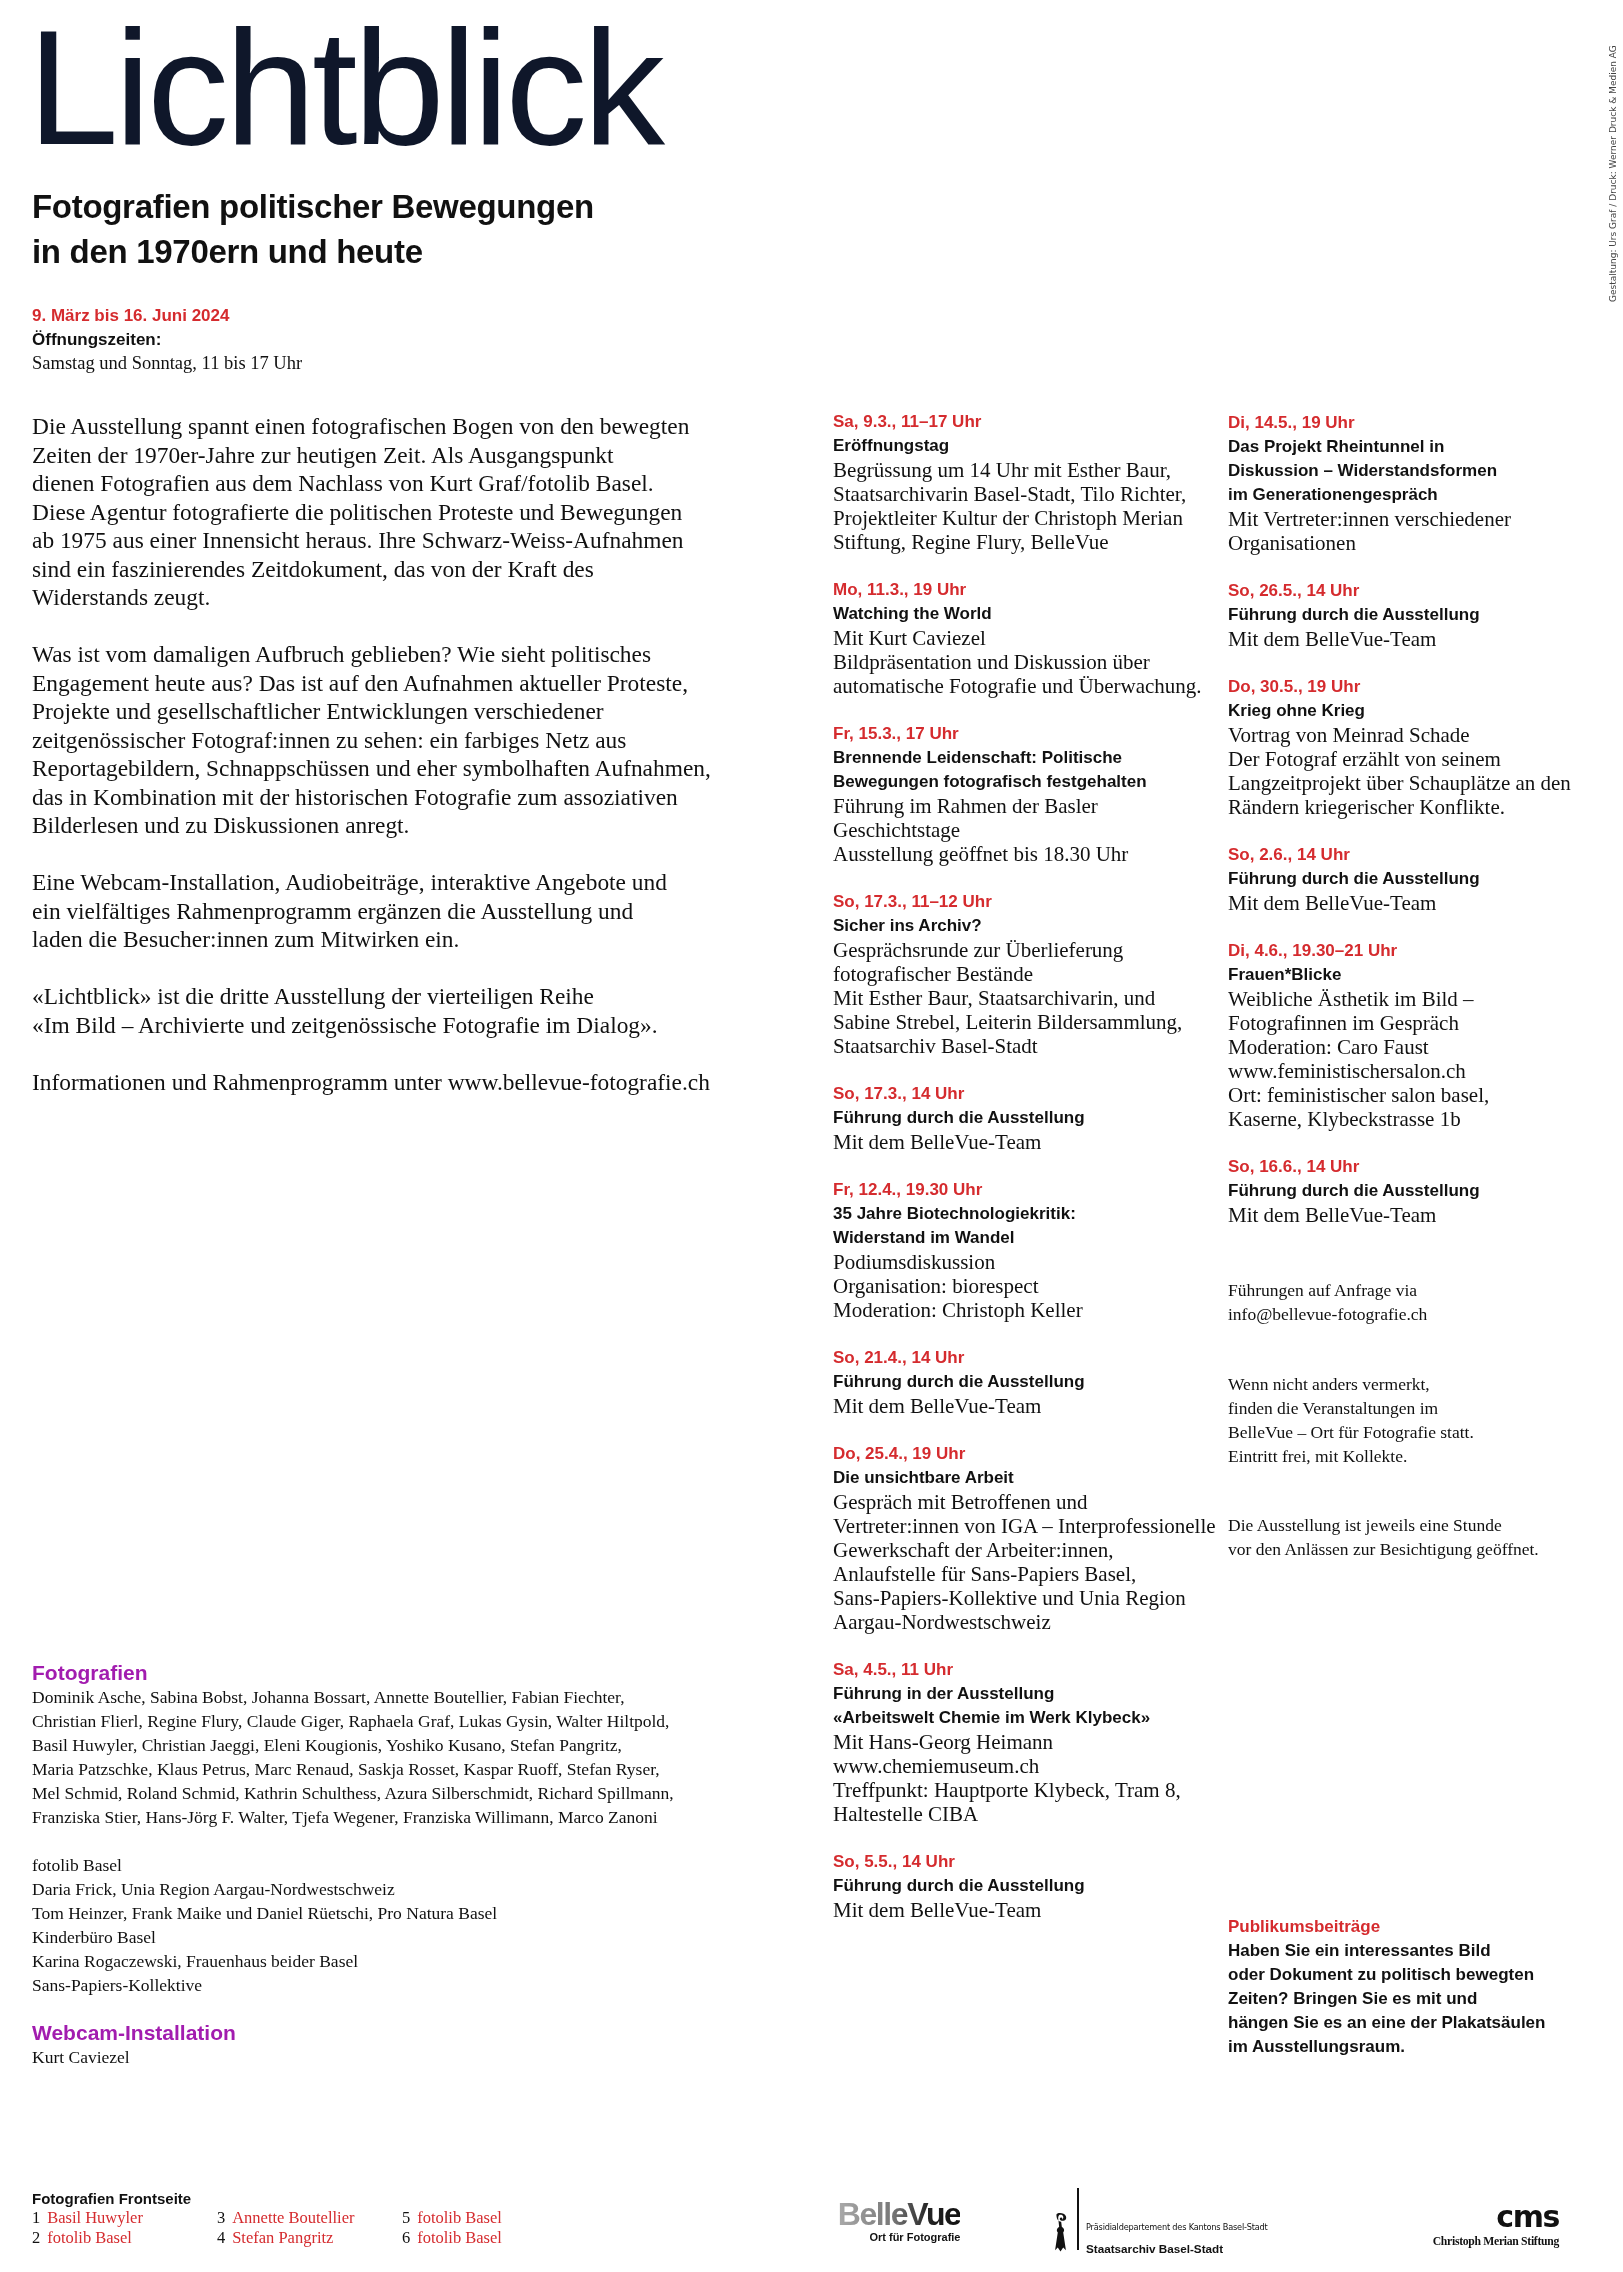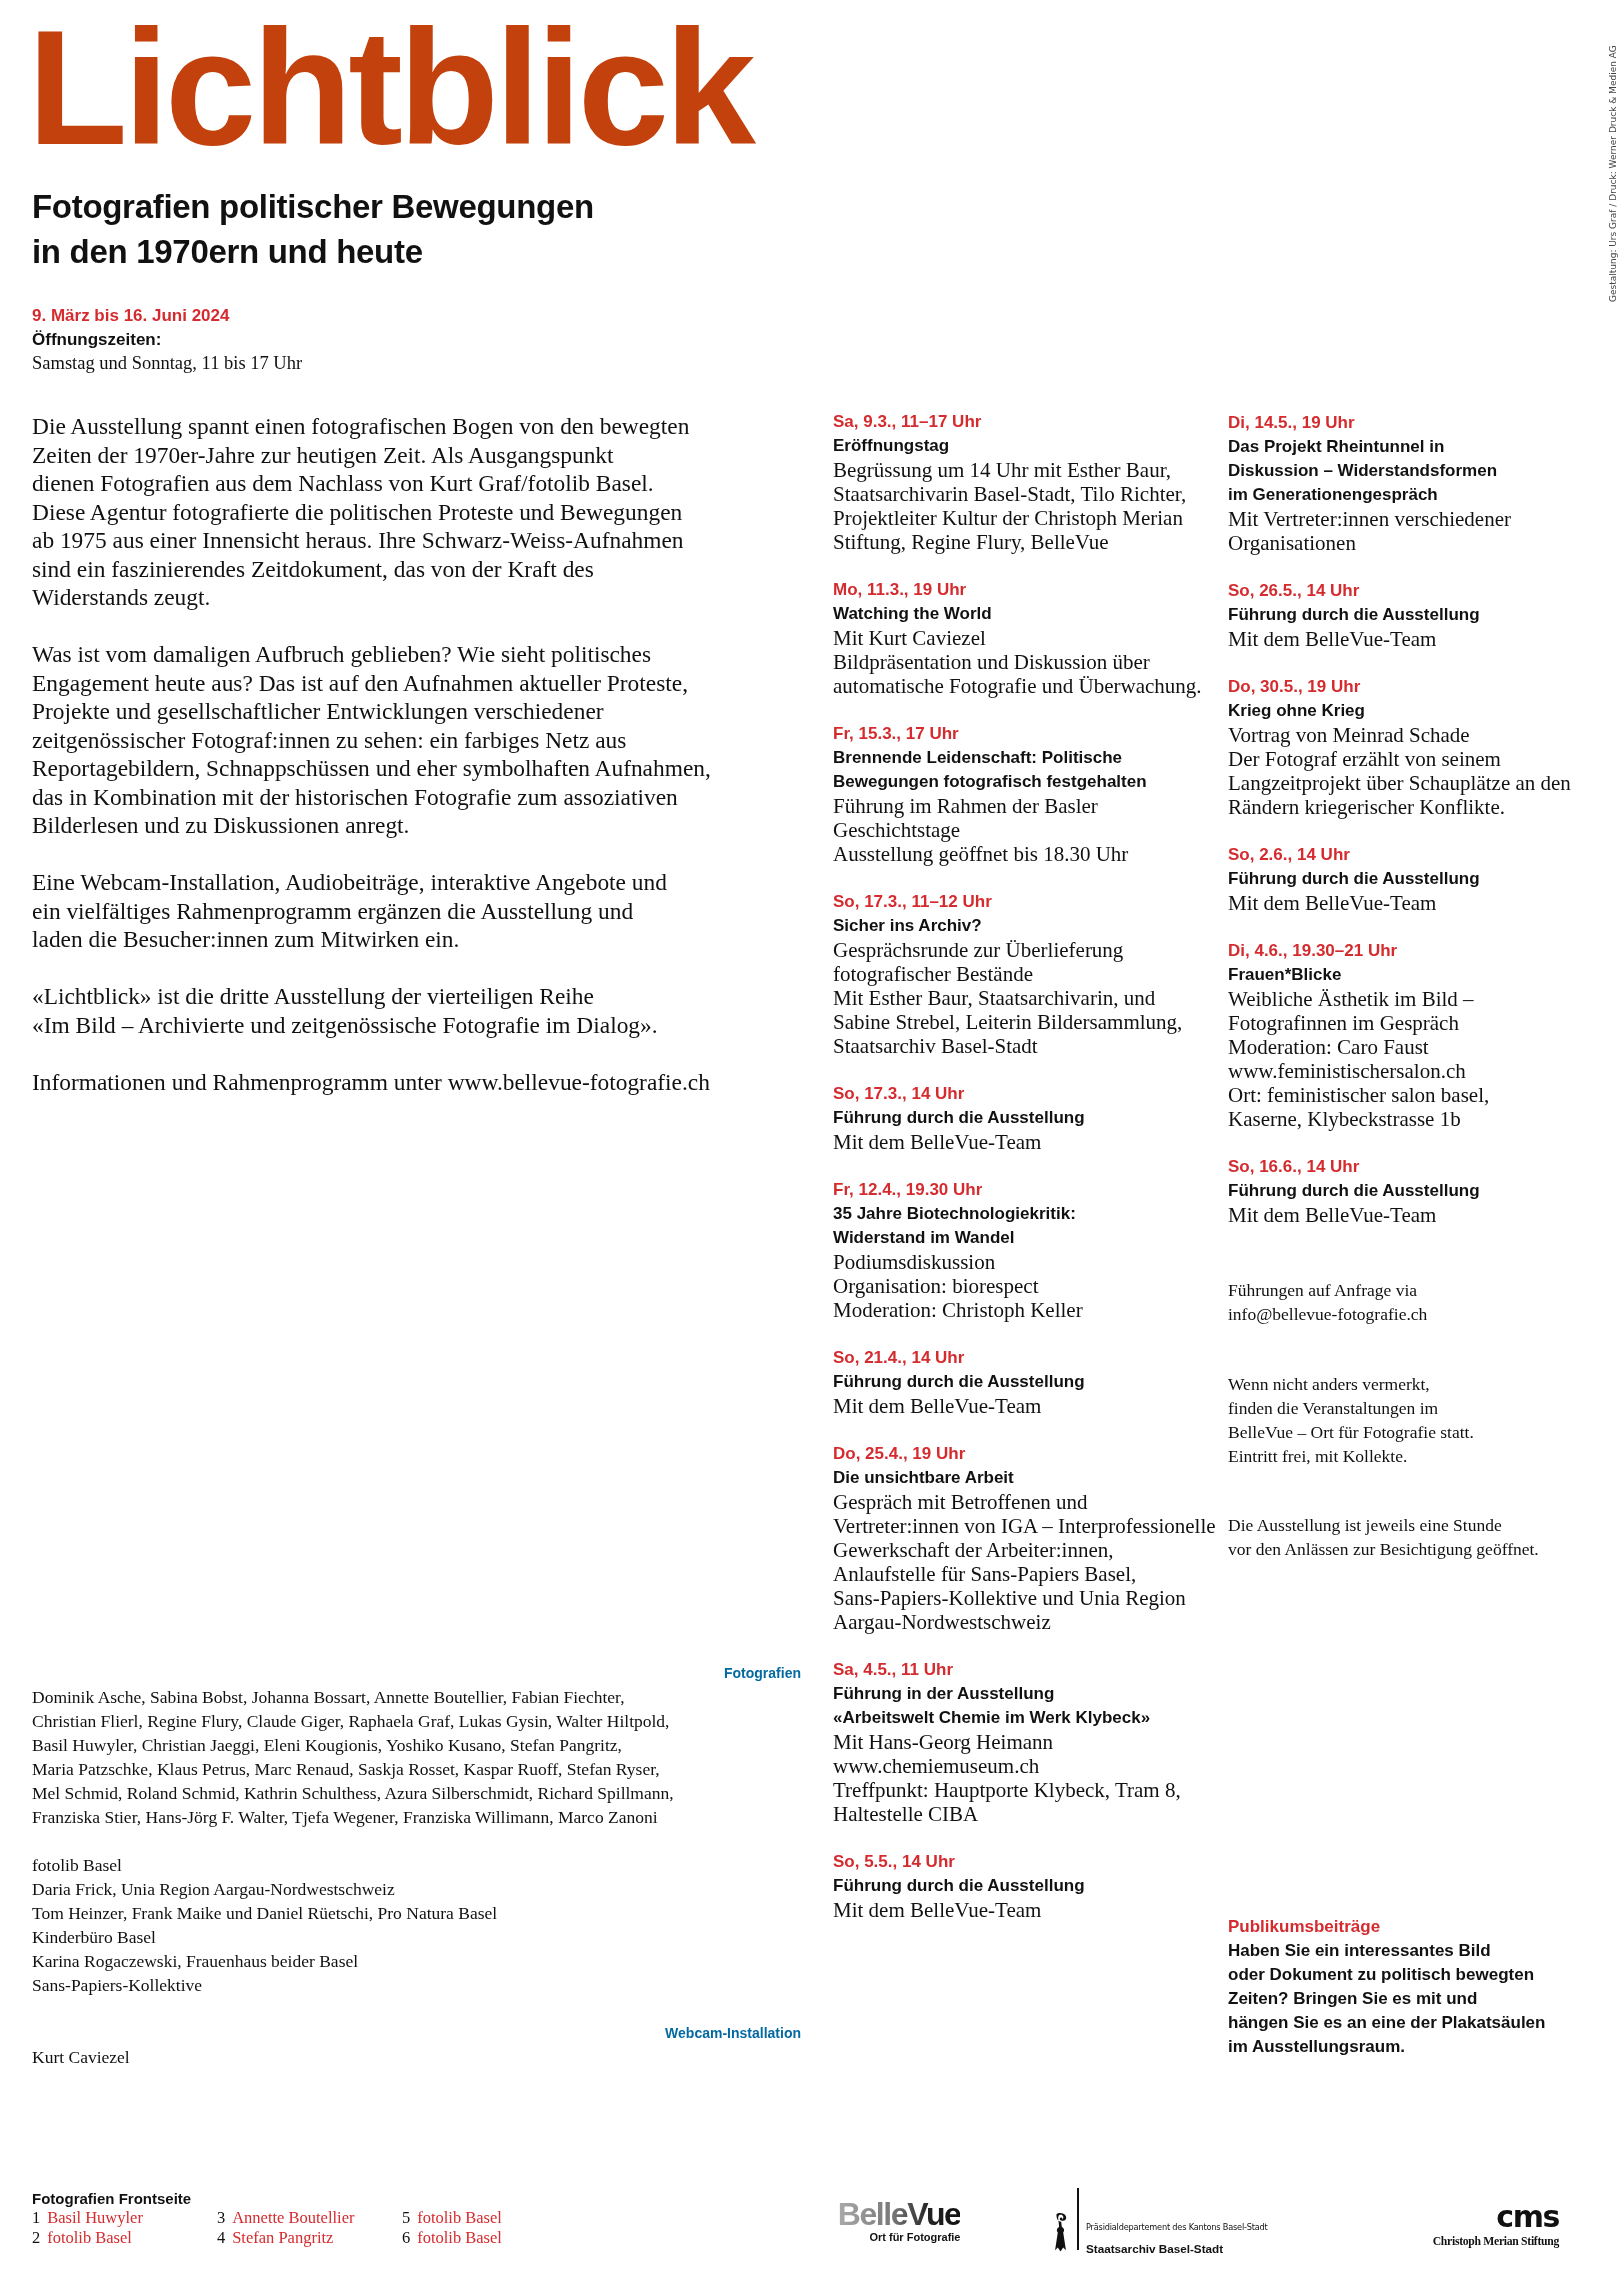--- a/index.html
+++ b/index.html
@@ -3,22 +3,22 @@
 <meta charset="utf-8">
 <style>
   html, body { margin: 0; padding: 0; background: #ffffff; }
   body { width: 1623px; height: 2273px; position: relative; overflow: hidden; color: #111; }
   .sans { font-family: "Liberation Sans", "DejaVu Sans", sans-serif; }
   .serif { font-family: "Liberation Serif", "DejaVu Serif", serif; }
   .red { color: #d52b2e; }
 
   #title {
     position: absolute; left: 27.5px; top: 5.5px;
-    font-family: "Liberation Sans", sans-serif; font-weight: bold;
-    font-size: 164px; line-height: 1; color: #c2410c; letter-spacing: -4.1px;
+    font-family: "Liberation Sans", sans-serif; font-weight: normal;
+    font-size: 164px; line-height: 1; color: #0f172a; letter-spacing: -4.1px;
     transform: scaleX(1.0); transform-origin: left top;
   }
   #subtitle {
     position: absolute; left: 32px; top: 184px;
     font-family: "Liberation Sans", sans-serif; font-weight: bold;
     font-size: 33px; line-height: 45px; color: #111; letter-spacing: -0.3px;
   }
   #dates { position: absolute; left: 32px; top: 306px; font-size: 17px; font-weight: bold; line-height: 20.6px; }
   #hours-label { position: absolute; left: 32px; top: 330px; font-size: 17px; font-weight: bold; line-height: 20.6px; }
   #hours-value { position: absolute; left: 32px; top: 352px; font-size: 18.5px; line-height: 22px; }
@@ -46,21 +46,21 @@
   .note { position: absolute; left: 1228px; width: 385px; font-family: "Liberation Serif", serif; font-size: 17.5px; line-height: 24px; white-space: pre-line; }
   #note-fuehrungen { top: 1278px; }
   #note-veranstaltungen { top: 1372px; }
   #note-oeffnung { top: 1513px; }
 
   #publikum { position: absolute; left: 1228px; top: 1915px; width: 385px; }
   #publikum .h { font-family: "Liberation Sans", sans-serif; font-weight: bold; font-size: 17px; line-height: 24px; color: #d52b2e; }
   #publikum .b { font-family: "Liberation Sans", sans-serif; font-weight: bold; font-size: 17px; line-height: 24px; white-space: pre-line; }
 
   #credits { position: absolute; left: 32px; top: 1661px; width: 769px; }
-  #credits .h { font-family: "Liberation Sans", sans-serif; font-weight: bold; font-size: 14px; line-height: 24px; color: #0369a1; text-align: right; }
+  #credits .h { font-family: "Liberation Sans", sans-serif; font-weight: bold; font-size: 21px; line-height: 24px; color: #a21caf; }
   #credits .b { font-family: "Liberation Serif", serif; font-size: 17.5px; line-height: 24px; white-space: pre-line; }
   #credits .gap { height: 24px; }
 
   #front-photos { position: absolute; left: 32px; top: 2189px; width: 550px; }
   #front-photos .h { font-family: "Liberation Sans", sans-serif; font-weight: bold; font-size: 15px; line-height: 19px; }
   #front-photos .grid { display: grid; grid-template-columns: 185px 185px 179px; grid-auto-rows: 20px; }
   #front-photos .item { font-family: "Liberation Serif", serif; font-size: 16.5px; line-height: 20px; white-space: nowrap; }
   #front-photos .num { color: #111; margin-right: 6.9px; }
   #front-photos .name { color: #d52b2e; }
 

